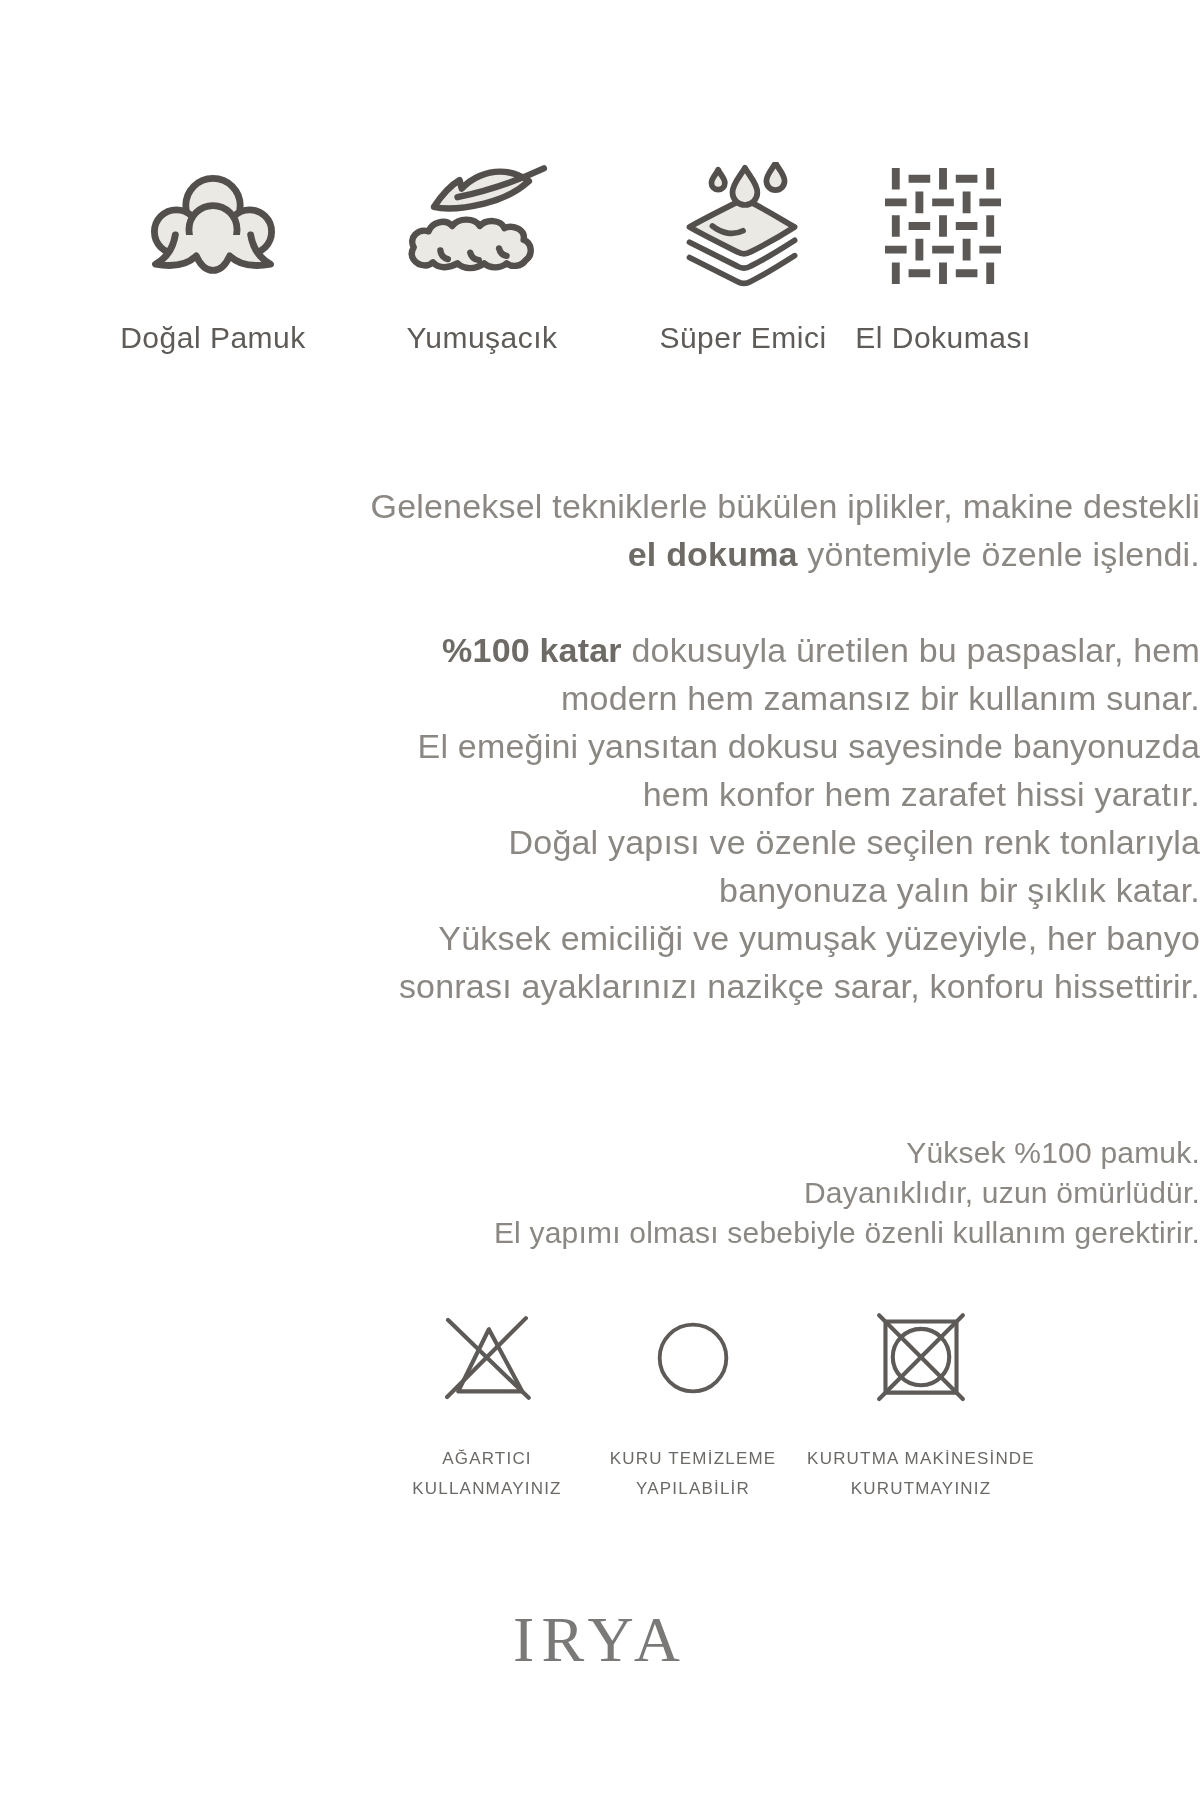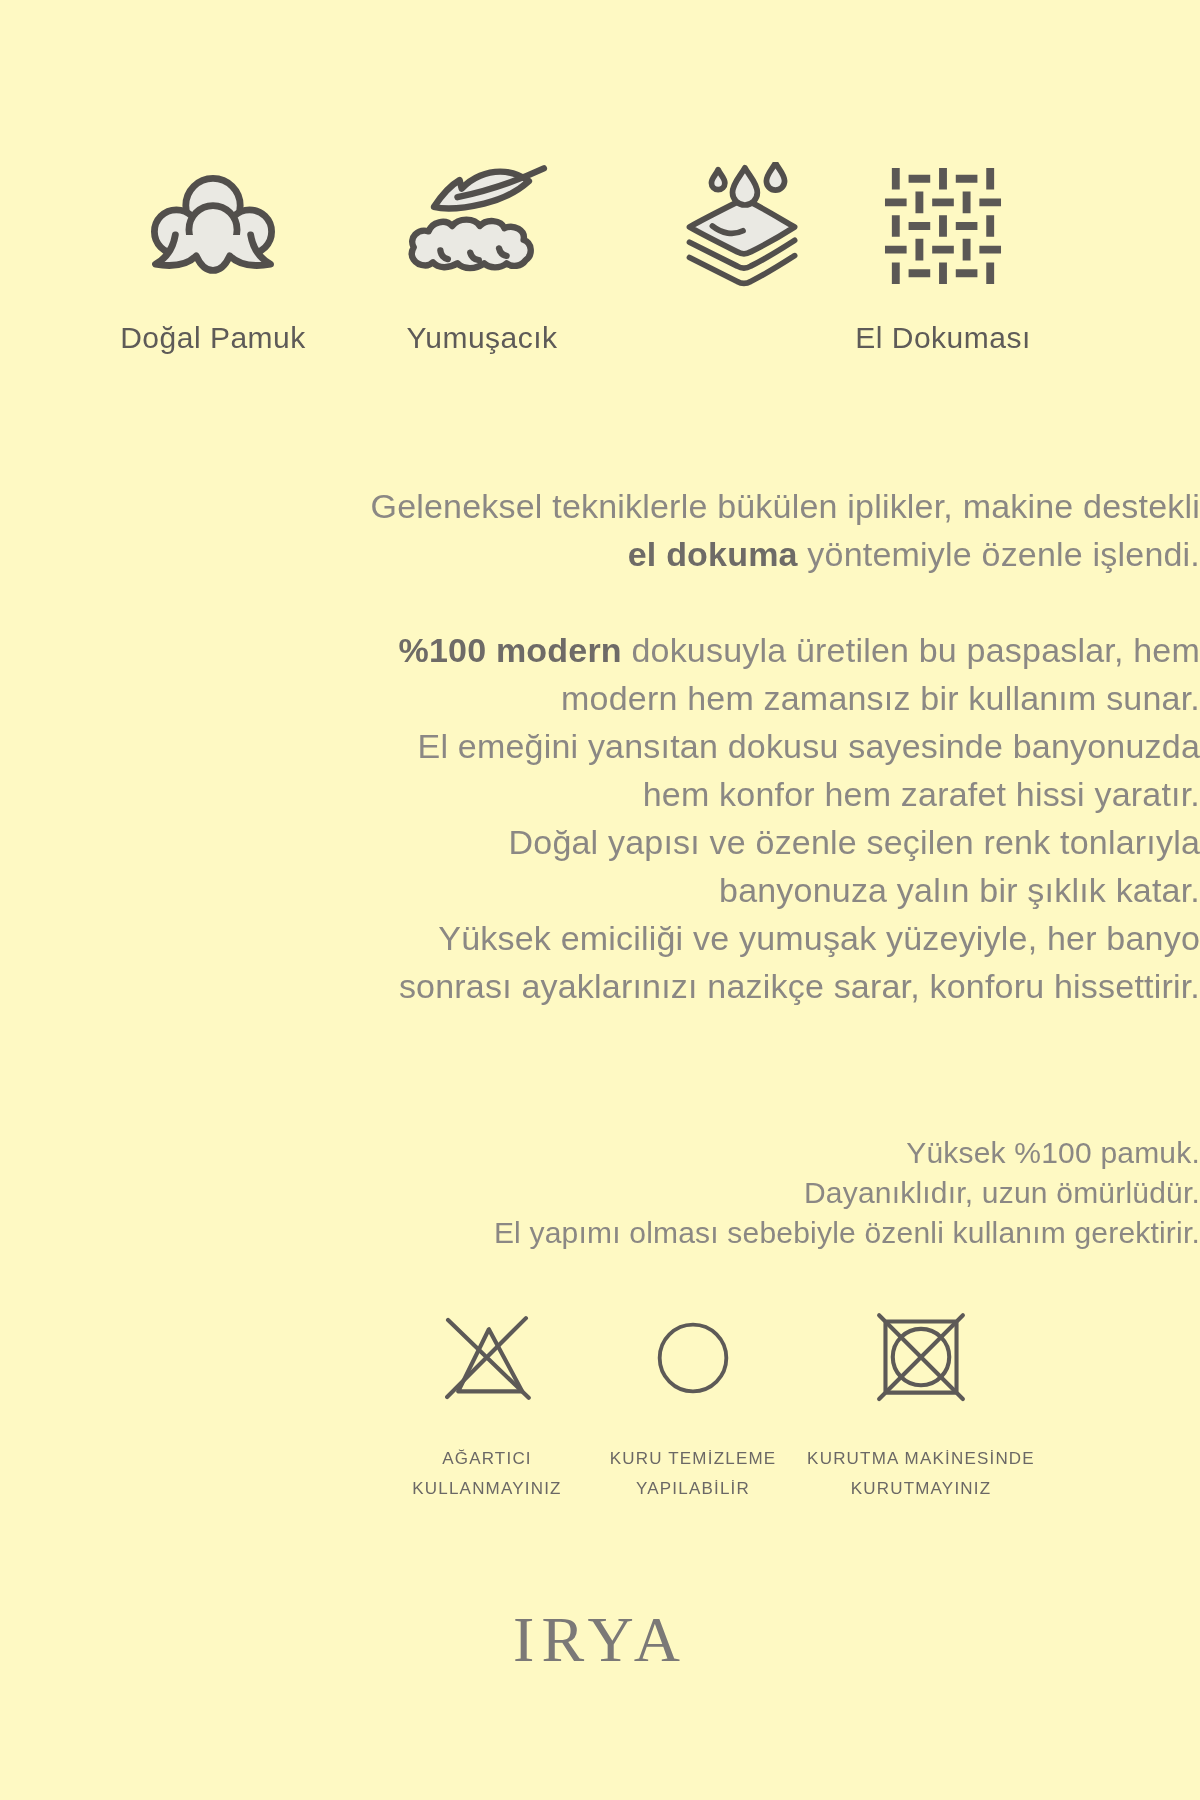--- a/index.html
+++ b/index.html
@@ -1,18 +1,18 @@
 <!DOCTYPE html>
 <html lang="tr"><head>
 <meta charset="utf-8">
 <style>
   html,body{margin:0;padding:0;background:#eae9e3;}
   #canvas{
     position:relative;width:1200px;height:1800px;margin:0 auto;
-    background:#fef9c3;font-family:"Liberation Sans",sans-serif;overflow:hidden;
+    background:#ffffff;font-family:"Liberation Sans",sans-serif;overflow:hidden;
   }
   
   .feature{position:absolute;top:142px;width:270px;text-align:center;}
   .feature .icon-box{height:168px;display:flex;align-items:center;justify-content:center;}
   .feature .flabel{margin-top:10px;font-size:30px;line-height:36px;color:#5e5b58;letter-spacing:.5px;}
   #feature-0{left:78px;} #feature-1{left:347px;} #feature-2{left:608px;} #feature-3{left:808px;}
   
   .textblock{position:absolute;left:0;width:1200px;text-align:right;color:#8b8884;letter-spacing:.2px;}
   #intro{top:482px;font-size:34px;line-height:48px;}
   #bodytext{top:626px;font-size:34px;line-height:48px;}
@@ -76,20 +76,21 @@
           <path class="icon-stroke" d="M14,100 C34,110 52,119 64,125 C69,128 73,128 78,125 C94,117 110,107 124,98"></path>
           <path class="icon-stroke" d="M14,84 C34,94 52,103 64,109 C69,112 73,112 78,109 C94,101 110,91 124,82"></path>
           <path class="icon-fill-bg" d="M14,68 C30,59 50,49 64,42 C69,39 73,39 78,42 C92,49 110,60 124,68 C110,77 92,87 78,94 C73,97 69,97 64,94 C48,86 28,76 14,68 Z"></path>
           <path class="icon-stroke" d="M38,67 C48,75 60,77 70,72"></path>
           <path class="icon-fill-bg" d="M44,8 C46,13 51,17 51,22 A7,7 0 1,1 37,22 C37,17 42,13 44,8 Z"></path>
           <path class="icon-fill-bg" d="M72,6 C76,14 85,22 85,32 A13,13 0 1,1 59,32 C59,22 68,14 72,6 Z"></path>
           <path class="icon-fill-bg" d="M104,1 C107,7 113.5,13 113.5,20 A9.5,9.5 0 1,1 94.5,20 C94.5,13 101,7 104,1 Z"></path>
         </g>
       </svg>
     </div>
+    <div class="flabel">Süper Emici</div>
   </div>
 
   <div class="feature" id="feature-3">
     <div class="icon-box">
       <svg width="118" height="118" viewBox="0 0 120 120">
         <path fill="none" stroke="#5b5855" stroke-width="8" d="M12,1V23 M60,1V23 M108,1V23 M25,12H47 M73,12H95
              M1,36H23 M49,36H71 M97,36H119 M36,25V47 M84,25V47
              M12,49V71 M60,49V71 M108,49V71 M25,60H47 M73,60H95
              M1,84H23 M49,84H71 M97,84H119 M36,73V95 M84,73V95
              M12,97V119 M60,97V119 M108,97V119 M25,108H47 M73,108H95"></path>
@@ -97,21 +98,21 @@
     </div>
     <div class="flabel">El Dokuması</div>
   </div>
 
   <div class="textblock" id="intro">
     <div>Geleneksel tekniklerle bükülen iplikler, makine destekli</div>
     <div><b>el dokuma</b><span> yöntemiyle özenle işlendi.</span></div>
   </div>
 
   <div class="textblock" id="bodytext">
-    <div><b>%100 modern</b><span> dokusuyla üretilen bu paspaslar, hem</span></div>
+    <div><b>%100 katar</b><span> dokusuyla üretilen bu paspaslar, hem</span></div>
     <div>modern hem zamansız bir kullanım sunar.</div>
     <div>El emeğini yansıtan dokusu sayesinde banyonuzda</div>
     <div>hem konfor hem zarafet hissi yaratır.</div>
     <div>Doğal yapısı ve özenle seçilen renk tonlarıyla</div>
     <div>banyonuza yalın bir şıklık katar.</div>
     <div>Yüksek emiciliği ve yumuşak yüzeyiyle, her banyo</div>
     <div>sonrası ayaklarınızı nazikçe sarar, konforu hissettirir.</div>
   </div>
 
   <div class="textblock" id="details">

